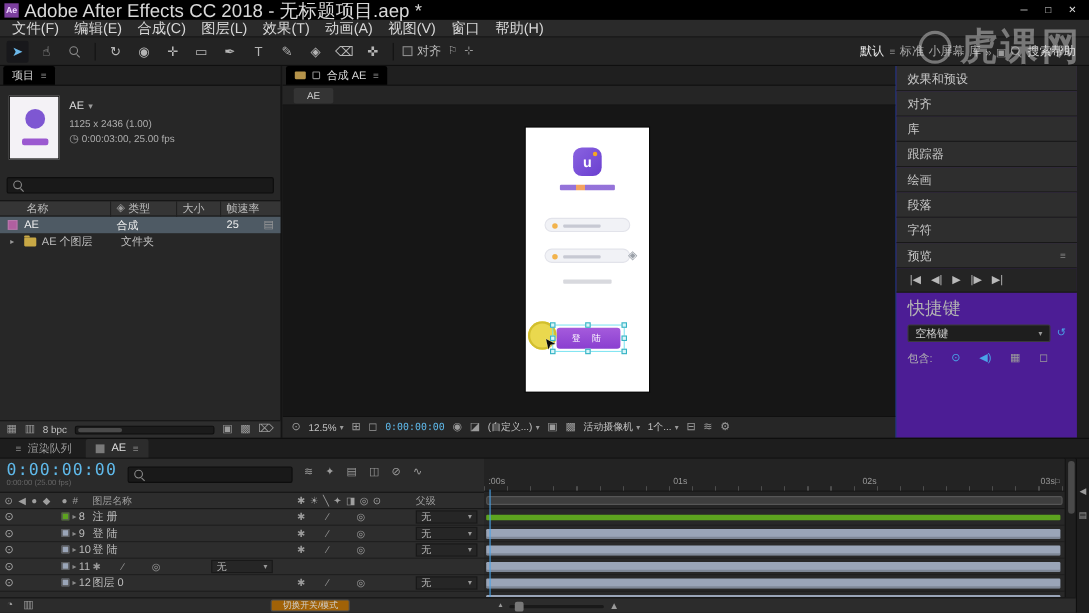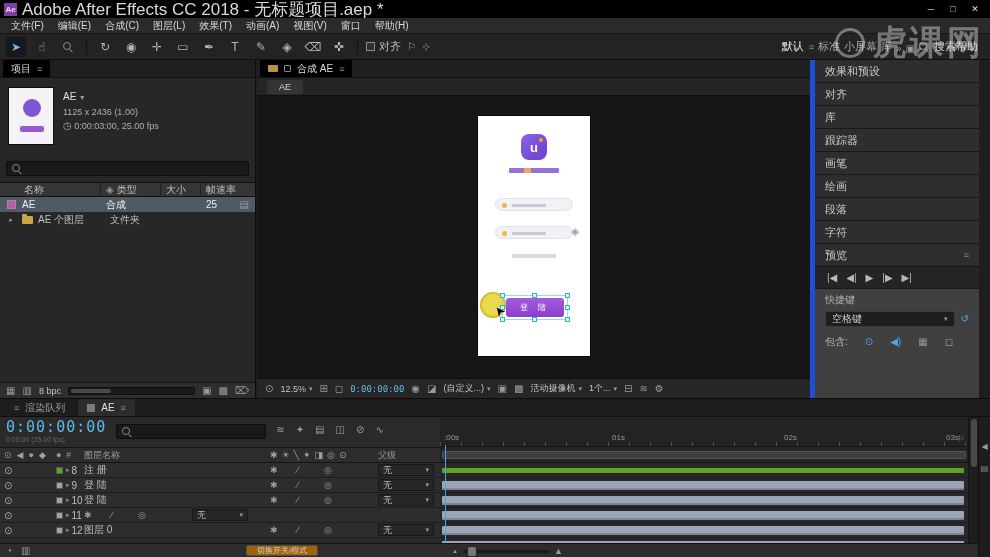--- a/index.html
+++ b/index.html
@@ -11,21 +11,21 @@
 .mag::before{content:"";position:absolute;left:0;top:0;width:6px;height:6px;border:1px solid #8a8a8a;border-radius:50%}
 .mag::after{content:"";position:absolute;left:7px;top:7px;width:4px;height:1px;background:#8a8a8a;transform:rotate(45deg);transform-origin:0 0}
 
 .titlebar{position:absolute;left:0;top:0;width:990px;height:18px;background:#000;display:flex;align-items:center;gap:5px;padding:0 4px;z-index:30}
 .ae-badge{width:13px;height:13px;background:#7c3f9e;color:#f0d7ff;font-size:8px;font-weight:bold;display:flex;align-items:center;justify-content:center;flex:none}
 .title-text{color:#d9d9d9;font-size:17px;white-space:nowrap}
 .win-btns{margin-left:auto;display:flex}
 .win-btn{width:22px;height:15px;display:flex;align-items:center;justify-content:center;color:#ddd;font-size:9px}
 
 .menubar{position:absolute;left:0;top:18px;width:990px;height:16px;background:#2a2a2a;border-bottom:1px solid #161616;display:flex;align-items:center;padding-left:4px;z-index:29}
-.menu-item{padding:0 7px;color:#d8d8d8;font-size:10px;white-space:nowrap}
+.menu-item{padding:0 7px;color:#d8d8d8;font-size:13px;white-space:nowrap}
 
 .toolbar{position:absolute;left:0;top:34px;width:990px;height:26px;background:#232323;border-bottom:1px solid #0f0f0f;display:flex;align-items:center;padding:0 6px;gap:6px;z-index:28}
 .tool{width:20px;height:20px;display:flex;align-items:center;justify-content:center;color:#b5b5b5;font-size:12px;border-radius:2px;flex:none}
 .tool.active{background:#18181b;color:#6cb8ea}
 .tb-sep{width:1px;height:16px;background:#121212;margin:0 2px;flex:none}
 .snap{display:flex;align-items:center;gap:4px;color:#bdbdbd;white-space:nowrap}
 .snap .box{width:9px;height:9px;border:1px solid #8b8b8b;background:#2e2e2e}
 .ws-tabs{margin-left:auto;display:flex;align-items:flex-end;gap:4px;white-space:nowrap}
 .ws-tab{color:#a8a8a8}
 .ws-tab.active{color:#ededed;display:flex;gap:5px;align-items:center}
@@ -59,21 +59,21 @@
 .folder{width:11px;height:8px;background:#c8a845;border-radius:1px;position:relative}
 .folder::before{content:"";position:absolute;left:0;top:-2px;width:5px;height:2px;background:#c8a845;border-radius:1px 1px 0 0}
 .pr-name{width:78px}
 .pr-type{width:60px;padding-left:6px}
 .pr-size{width:40px}
 .pr-rate{flex:1;padding-left:6px}
 .proj-footer{position:absolute;left:0;right:0;bottom:0;height:16px;background:#2e2e2e;border-top:1px solid #141414;display:flex;align-items:center;gap:7px;padding:0 6px;font-size:9px}
 .foot-track{flex:1;height:8px;background:#1b1b1b;border:1px solid #0f0f0f;border-radius:2px;position:relative}
 .foot-thumb{position:absolute;left:2px;top:1px;width:40px;height:4px;background:#4a4a4a;border-radius:2px}
 
-.viewer-panel{position:absolute;left:257px;top:60px;width:558px;height:338px;background:#222;display:flex;flex-direction:column;border-right:5px solid #1d4ed8}
+.viewer-panel{position:absolute;left:257px;top:60px;width:558px;height:338px;background:#222;display:flex;flex-direction:column;border-right:1px solid #1d4ed8}
 .chip-folder{width:10px;height:7px;background:#b5934a;border-radius:1px}
 .chip-lock{width:7px;height:7px;border:1px solid #8a8a8a;border-radius:1px}
 .crumb-row{height:18px;background:#252525;border-bottom:1px solid #101010;display:flex;align-items:center;padding-left:10px}
 .crumb-tab{height:14px;background:#343434;padding:0 12px;font-size:9px;color:#d0d0d0;display:flex;align-items:center;border-radius:2px}
 .canvas{position:relative;flex:1;background:#161616;overflow:hidden}
 .phone{position:absolute;left:221px;top:20px;width:112px;height:240px;background:#fff;box-shadow:0 0 0 1px rgba(0,0,0,.65)}
 .logo{position:absolute;left:43px;top:18px;width:26px;height:26px;border-radius:8px;background:linear-gradient(135deg,#8a63e0,#6a3fd0);color:#fff;font-size:13px;font-weight:bold;display:flex;align-items:center;justify-content:center}
 .logo::after{content:"";position:absolute;right:4px;top:4px;width:4px;height:4px;border-radius:50%;background:#f5a623}
 .brand{position:absolute;left:31px;top:52px;width:50px;height:5px;border-radius:1px;background:linear-gradient(90deg,#7a4fd0 0 30%,#f08c3a 30% 45%,#7a4fd0 45% 100%);opacity:.8}
 .field{position:absolute;left:17px;width:78px;height:13px;background:#f1f2f6;border:1px solid #e2e3ea;border-radius:7px}
@@ -87,24 +87,24 @@
 .sel-box i{position:absolute;width:5px;height:5px;background:#d8f6fa;border:1px solid #35b3c4}
 .sel-box i:nth-of-type(1){left:-3px;top:-3px}.sel-box i:nth-of-type(2){left:50%;margin-left:-3px;top:-3px}.sel-box i:nth-of-type(3){right:-3px;top:-3px}
 .sel-box i:nth-of-type(4){left:-3px;top:50%;margin-top:-3px}.sel-box i:nth-of-type(5){right:-3px;top:50%;margin-top:-3px}
 .sel-box i:nth-of-type(6){left:-3px;bottom:-3px}.sel-box i:nth-of-type(7){left:50%;margin-left:-3px;bottom:-3px}.sel-box i:nth-of-type(8){right:-3px;bottom:-3px}
 .paint{position:absolute;left:2px;top:176px;width:26px;height:26px;border-radius:50%;background:#ead84e;box-shadow:inset 0 0 0 2px #d2bf2e}
 .cursor{position:absolute;left:16px;top:188px;font-size:13px;color:#0a0a0a;transform:rotate(-128deg);text-shadow:0 0 1px #fff}
 .viewer-bar{height:20px;background:#262626;border-top:1px solid #0f0f0f;display:flex;align-items:center;gap:7px;padding:0 8px;font-size:9px;color:#b9b9b9;white-space:nowrap}
 .dd{display:inline-flex;align-items:center;gap:3px;color:#c3c3c3}
 .vtime{color:#5fb9ea;font-family:"DejaVu Sans Mono",monospace}
 
-.right-panel{position:absolute;left:815px;top:60px;width:164px;height:338px;background:#404040}
+.right-panel{position:absolute;left:815px;top:60px;width:164px;height:338px;background:#4c1d95}
 .rp-row{height:23px;display:flex;align-items:center;justify-content:space-between;padding:0 10px;background:#2e2e2e;border-bottom:1px solid #181818;color:#c9c9c9;font-size:11px}
 .rp-controls{height:22px;display:flex;align-items:center;gap:9px;padding:0 12px;background:#242424;border-bottom:1px solid #181818;color:#b9b9b9;font-size:10px}
-.rp-sub{padding:4px 10px 2px;font-size:10px;color:#b3b3b3}
+.rp-sub{padding:4px 10px 2px;font-size:16px;color:#b3b3b3}
 .rp-dd-row{display:flex;align-items:center;gap:6px;padding:2px 10px;height:20px}
 .rp-dd{flex:1;height:16px;background:#1e1e1e;border:1px solid #3a3a3a;border-radius:2px;display:flex;align-items:center;justify-content:space-between;padding:0 6px;font-size:10px;color:#cfcfcf}
 .rp-include{display:flex;align-items:center;gap:17px;padding:6px 10px;font-size:10px;color:#b3b3b3}
 .blue{color:#4aa3e8}
 
 .timeline{position:absolute;left:0;top:398px;width:990px;height:159px;background:#242424;border-top:1px solid #0c0c0c}
 .tl-tabbar{height:18px;background:#1d1d1d;display:flex;align-items:flex-end;gap:4px;padding-left:5px;border-bottom:1px solid #0f0f0f}
 .tl-tab{height:17px;padding:0 9px;display:flex;align-items:center;gap:6px;font-size:10px;color:#9d9d9d;white-space:nowrap}
 .tl-tab.active{background:#2c2c2c;color:#e2e2e2;border-radius:2px 2px 0 0}
 .tab-chip{width:8px;height:8px;background:#7a7a7a}
@@ -367,23 +367,20 @@
   <div class="rp-row">
       <span>对齐</span>
     </div>
   <div class="rp-row">
       <span>库</span>
     </div>
   <div class="rp-row">
       <span>跟踪器</span>
     </div>
   <div class="rp-row">
-      <span>画笔</span>
-    </div>
-  <div class="rp-row">
       <span>绘画</span>
     </div>
   <div class="rp-row">
       <span>段落</span>
     </div>
   <div class="rp-row">
       <span>字符</span>
     </div>
   <div class="rp-row">
       <span>预览</span>

